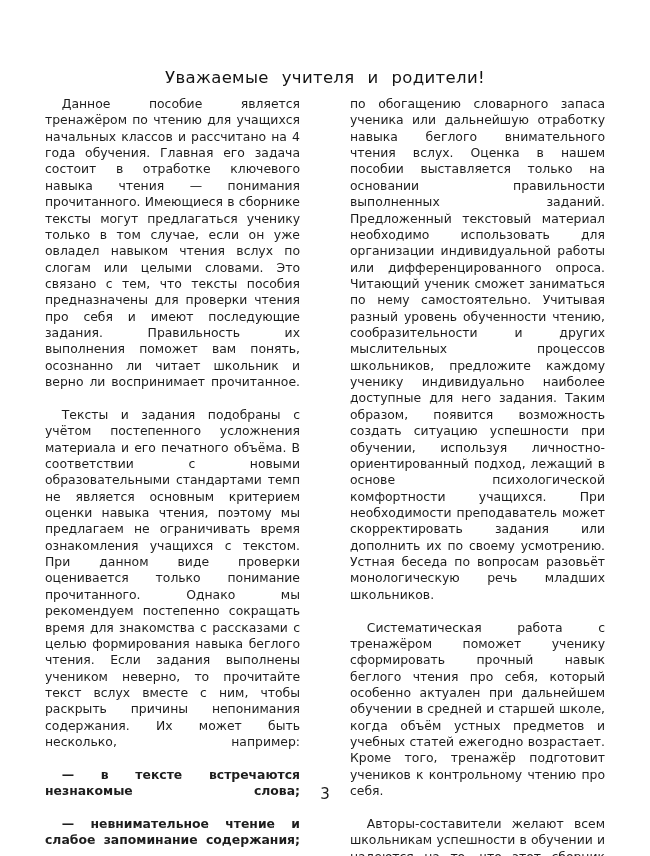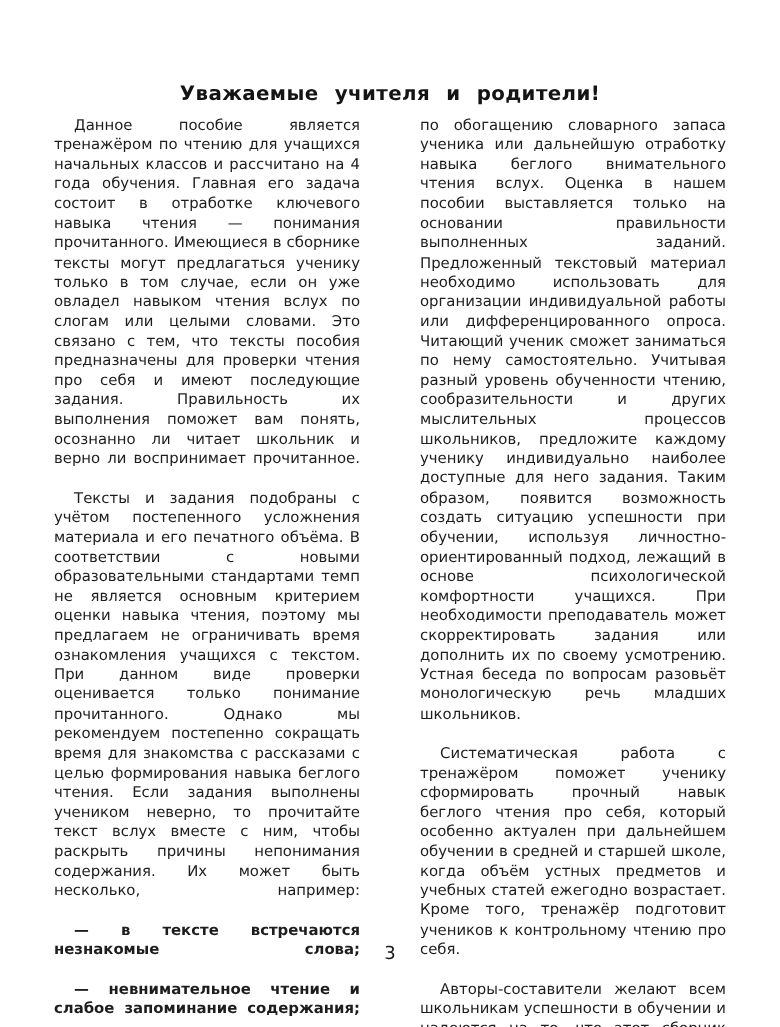--- a/index.html
+++ b/index.html
@@ -23,21 +23,21 @@
     height: 856px;
     background: #ffffff;
   }
   .page-title {
     position: absolute;
     left: 45px;
     top: 57px;
     width: 560px;
     text-align: center;
     font-family: "DejaVu Sans", sans-serif;
-    font-weight: bold;
+    font-weight: normal;
     font-size: 16.5px;
     letter-spacing: 0.02em;
     color: #141414;
     word-spacing: 0.45em;
   }
   .columns {
     position: absolute;
     left: 0;
     top: 96px;
     width: 572px;

